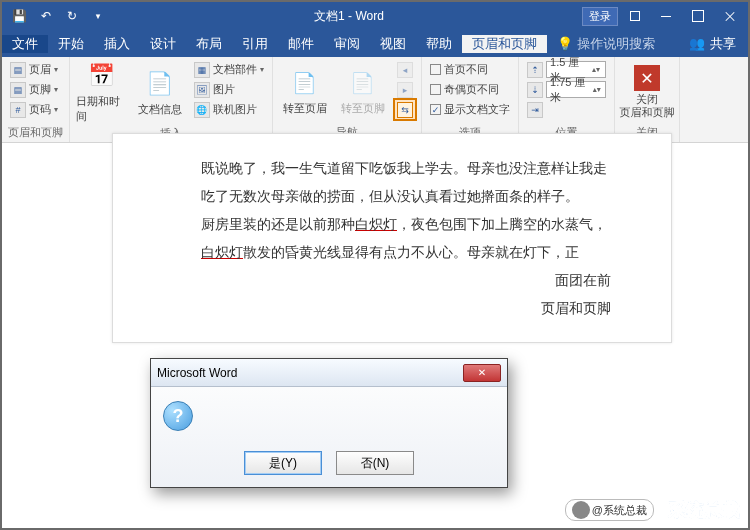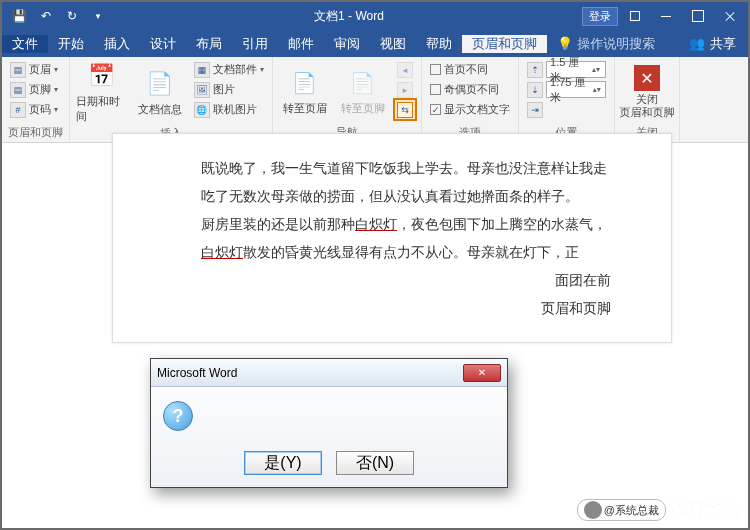--- a/index.html
+++ b/index.html
@@ -50,24 +50,24 @@
 
   .arrow { position:absolute; left:300px; top:220px; width:130px; height:4px; background:#e63434; transform:rotate(42deg); transform-origin:left center; }
   .arrow::after { content:""; position:absolute; right:-2px; top:-6px; border-left:14px solid #e63434; border-top:8px solid transparent; border-bottom:8px solid transparent;}
 
   .dialog { position:absolute; left:148px; bottom:40px; width:358px; background:linear-gradient(#fff,#eef1f6); border:1px solid #444; box-shadow:4px 6px 14px rgba(0,0,0,0.4); font-size:12px;}
   .dialog .dtitle { height:28px; background:linear-gradient(#f7fbff,#dde6f2); border-bottom:1px solid #b5bfcd; display:flex; align-items:center; padding:0 6px; justify-content:space-between;}
   .dialog .dtitle .dclose { width:38px; height:18px; background:linear-gradient(#e07a7a,#c23535); border:1px solid #8a2323; border-radius:2px; display:flex; align-items:center; justify-content:center; color:#fff; font-size:10px;}
   .dialog .dbody { display:flex; padding:14px 12px; gap:10px; align-items:flex-start;}
   .dialog .qicon { width:30px; height:30px; border-radius:50%; background:radial-gradient(circle at 30% 30%,#aee0ff,#4a9ee0); display:flex; align-items:center; justify-content:center; color:#fff; font-weight:bold; font-size:18px; border:1px solid #3a7fb5;}
   .dialog .dbuttons { display:flex; justify-content:center; gap:14px; padding:6px 0 12px;}
-  .dialog .dbtn { width:78px; height:24px; border:1px solid #8a8a8a; background:linear-gradient(#fefefe,#e6e6e6); font-size:16px; display:flex; align-items:center; justify-content:center;}
+  .dialog .dbtn { width:78px; height:24px; border:1px solid #8a8a8a; background:linear-gradient(#fefefe,#e6e6e6); font-size:12px; display:flex; align-items:center; justify-content:center;}
   .dialog .dbtn.primary { border:1px solid #4a8fd6; box-shadow:0 0 0 1px #a3cdf5 inset;}
 
-  .watermark { position:absolute; right:8px; bottom:6px; display:flex; align-items:center; gap:2px; }
+  .watermark { position:absolute; right:8px; bottom:6px; display:flex; align-items:center; gap:14px; }
   .watermark .bubble { background:#fff; border:1px solid #bbb; border-radius:10px; padding:1px 6px; font-size:11px; color:#333; display:flex; align-items:center; gap:2px;}
   .watermark .avatar { width:18px; height:18px; border-radius:50%; background:#888;}
   .watermark .site { font-size:18px; font-weight:bold; color:#2072c9; -webkit-text-stroke:1px #fff;}
 </style>
 </head>
 <body>
 
 <div class="titlebar">
   <div class="qa-icons">
     <div class="qa">💾</div>

